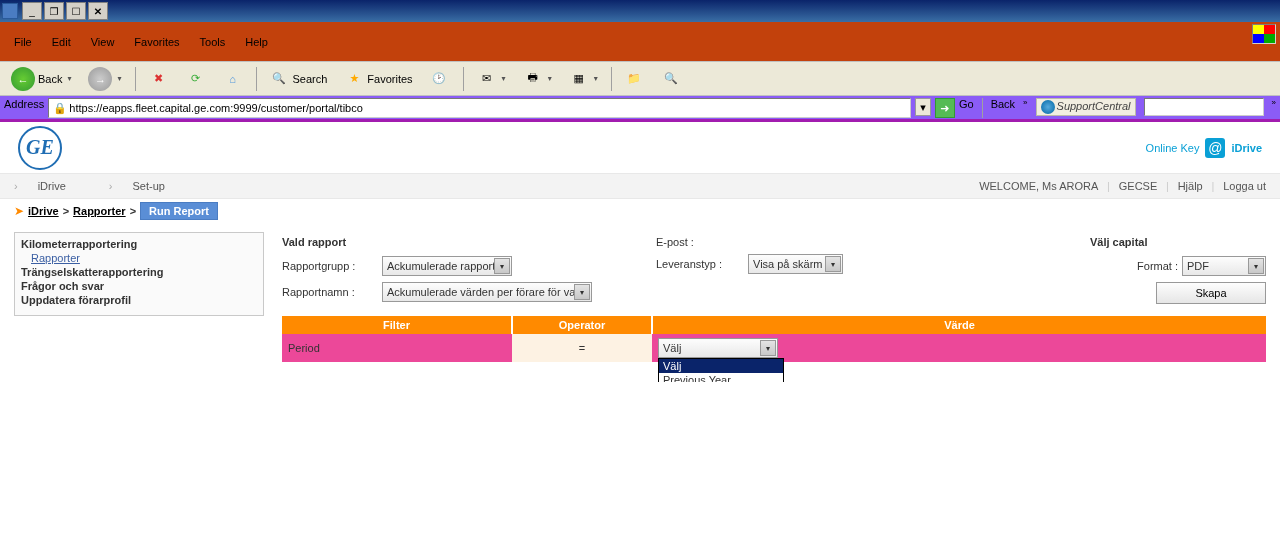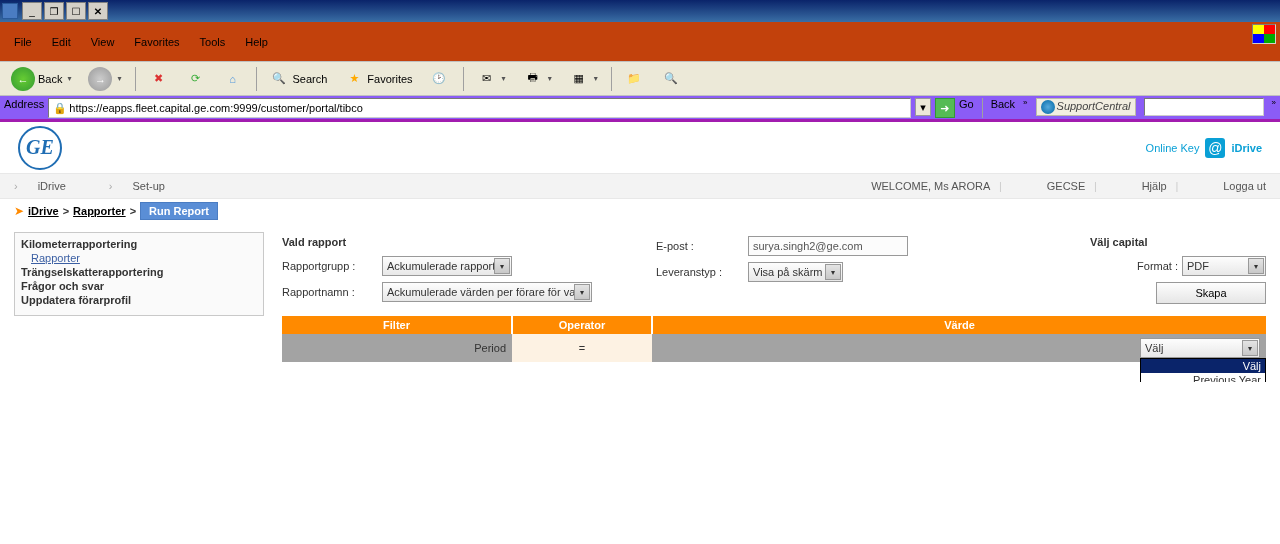--- a/index.html
+++ b/index.html
@@ -41,21 +41,21 @@
 .page { position:relative;}
 .brandbar{height:52px; background:#fff; display:flex; align-items:center; padding:0 18px; justify-content:space-between; border-bottom:1px solid #e8e8e8;}
 .ge-logo{width:44px;height:44px;border-radius:50%;border:2px solid #1f6db3;display:flex;align-items:center;justify-content:center;color:#1f6db3;font-family:Georgia,serif;font-style:italic;font-size:20px;font-weight:bold;}
 .okey{color:#0aa0d6;font-size:22px;display:flex;align-items:center;gap:6px;}
 .okey .at{width:20px;height:20px;background:#0aa0d6;color:#fff;display:flex;align-items:center;justify-content:center;font-size:14px;border-radius:3px;}
 .okey .thin{font-weight:300;} .okey .bold{font-weight:600;}
 
 .crumbbar{background:#f3f3f3; padding:6px 14px; display:flex; font-size:11px; color:#555; border-bottom:1px solid #e8e8e8; justify-content:space-between; align-items:center;}
 .crumbbar .left span{margin-right:20px;}
 .crumbbar .right{color:#555; font-size:10px;}
-.crumbbar .right a{color:#555; text-decoration:none;margin-left:36px;}
+.crumbbar .right a{color:#555; text-decoration:none;}
 .crumbbar .right .sep2{margin:0 6px; color:#ccc;}
 .crumbbar .caret{color:#aaa; margin-right:4px;}
 
 .content{padding:6px 14px 20px; display:flex; gap:18px; align-items:flex-start;}
 
 
 .bcline{padding:3px 0 6px; display:flex; align-items:center; gap:4px; font-size:11px;}
 .bcline .arrow{color:#ff8a00; font-size:12px;}
 .bcline a{color:#000; font-weight:bold; text-decoration:underline;}
 .bcline .gt{color:#333; font-weight:bold;}
@@ -82,21 +82,21 @@
 .sel.w84{width:84px;}
 .sel .arr{position:absolute; right:1px; top:1px; width:16px; height:16px; background:linear-gradient(#e4e4e4,#c8c8c8); border:1px solid #999; display:flex; align-items:center;justify-content:center; font-size:8px;}
 .txt{height:20px; border:1px solid #999; background:#fcfcfc; padding:0 4px; color:#555; width:160px;}
 .btn{height:22px; width:110px; background:linear-gradient(#fdfdfd,#e6e6e6); border:1px solid #999; cursor:pointer;}
 
 
 .ftable{width:100%; border-collapse:collapse;}
 .ftable th{background:#ff8a00; color:#fff; font-weight:bold; text-align:center; padding:3px 0;}
 .ftable th.filter{width:230px;}
 .ftable th.op{width:140px; border-left:2px solid #fff; border-right:2px solid #fff;}
-.ftable td{background:#a3a3a3; padding:4px 6px; color:#333;text-align:right;}
+.ftable td{background:#ec4899; padding:4px 6px; color:#333;}
 .ftable td.op{background:#fdf2e3; text-align:center;}
 .valcell{position:relative;}
 
 .combo{display:inline-block; position:relative;}
 .combo .sel{width:120px;}
 .dropdown{position:absolute; top:20px; left:0; width:126px; border:1px solid #000; background:#fff; z-index:10;}
 .dropdown .opt{padding:1px 4px; cursor:default;}
 .dropdown .opt.hi{background:#0a246a; color:#fff;}
 
 </style>
@@ -259,21 +259,20 @@
             <div class="sel wide">
               <span style="overflow:hidden;white-space:nowrap;">Ackumulerade värden per förare för valt</span>
               <span class="arr">▾</span>
             </div>
           </div>
         </div>
 
         <div class="fgroup">
           <div class="frow">
             <div class="flbl2">E-post :</div>
-            <input class="txt" type="text" readonly="" value="surya.singh2@ge.com" style="">
           </div>
           <div class="frow">
             <div class="flbl2">Leveranstyp :</div>
             <div class="sel" style="width:95px;">
               <span style="overflow:hidden;white-space:nowrap;">Visa på skärm</span>
               <span class="arr">▾</span>
             </div>
           </div>
         </div>
 

